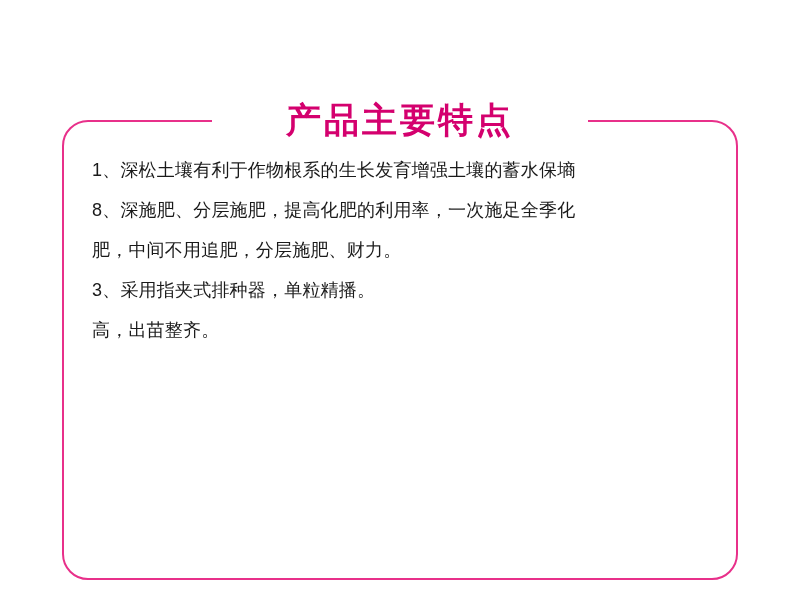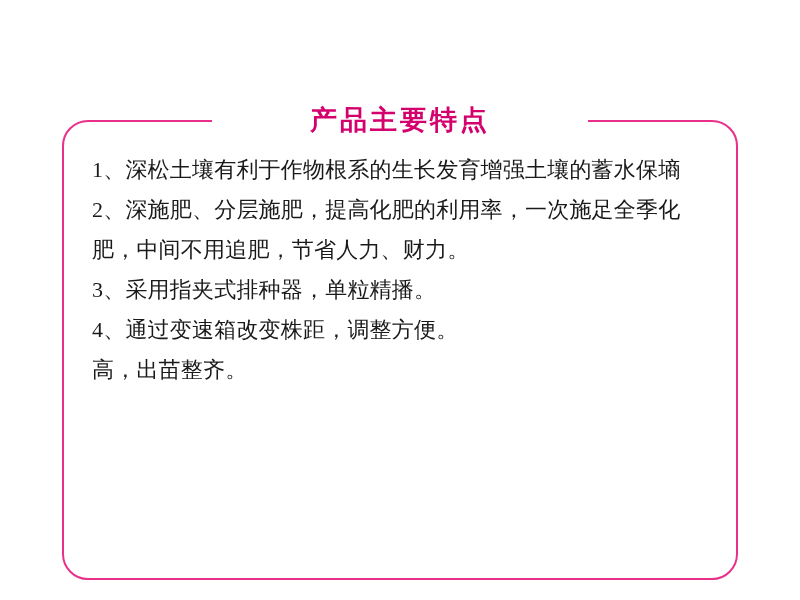--- a/index.html
+++ b/index.html
@@ -39,21 +39,21 @@
     width: 376px;
     height: 48px;
     display: flex;
     align-items: center;
     justify-content: center;
     background: #ffffff;
   }
   .title-text {
     font-family: Liberation Mono, monospace;
     font-weight: bold;
-    font-size: 27px;
+    font-size: 35px;
     color: #d4006e;
     letter-spacing: 3px;
     white-space: nowrap;
     padding: 0 14px;
     background: #ffffff;
   }
   
   .dash {
     position: absolute;
     top: 120px;
@@ -69,22 +69,22 @@
     width: 48px;
   }
   .content {
     position: absolute;
     left: 92px;
     top: 150px;
     width: 620px;
     height: 400px;
   }
   .line {
-    font-family: Liberation Serif, serif;
-    font-size: 22px;
+    font-family: Liberation Sans, sans-serif;
+    font-size: 18px;
     color: #1a1a1a;
     line-height: 40px;
     white-space: nowrap;
     letter-spacing: 0.2px;
   }
 </style>
 </head>
 <body>
 
 <div class="slide">
@@ -93,20 +93,19 @@
 
   <div class="dash dash-left"></div>
   <div class="dash dash-right"></div>
 
   <div class="title-block">
     <span class="title-text">产品主要特点</span>
   </div>
 
   <div class="content">
     <div class="line">1、深松土壤有利于作物根系的生长发育增强土壤的蓄水保墒</div>
-    <div class="line">2、深施肥、分层施肥，提高化肥的利用率，一次施足全季化</div>
-    <div class="line">肥，中间不用追肥，节省人力、财力。</div>
+    <div class="line">8、深施肥、分层施肥，提高化肥的利用率，一次施足全季化</div>
+    <div class="line">肥，中间不用追肥，分层施肥、财力。</div>
     <div class="line">3、采用指夹式排种器，单粒精播。</div>
-    <div class="line">4、通过变速箱改变株距，调整方便。</div>
     <div class="line">高，出苗整齐。</div>
   </div>
 
 </div>
 
 </body></html>

